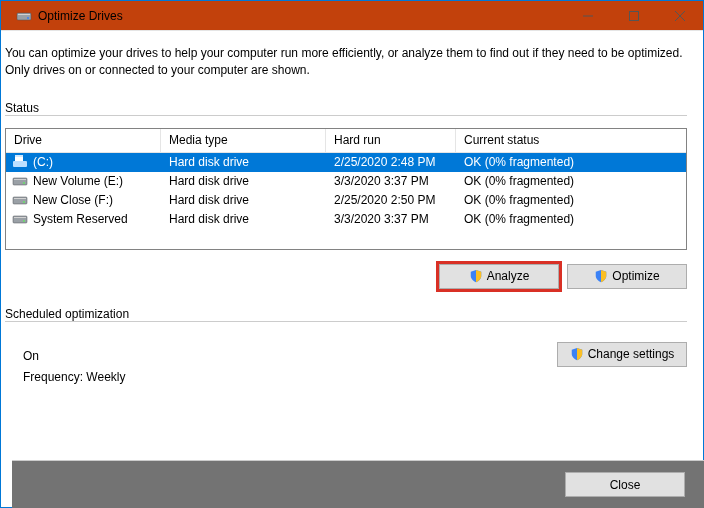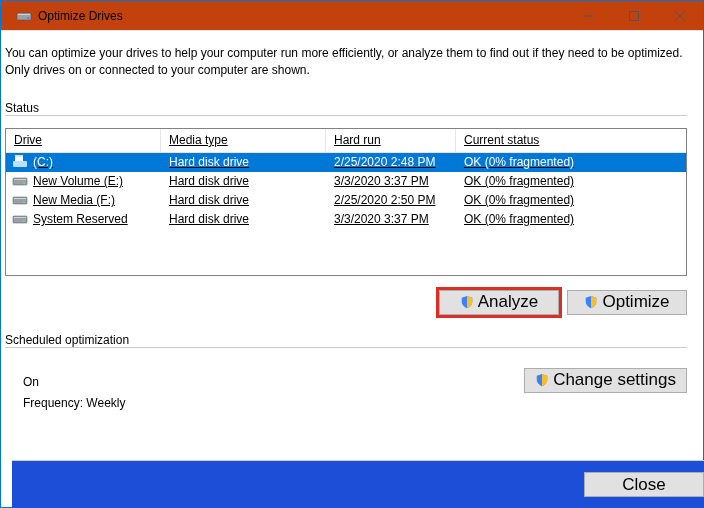--- a/index.html
+++ b/index.html
@@ -41,24 +41,23 @@
   }
   .desc { margin: 2px 0 22px 0; line-height: 1.4; }
   .legend-line {
     border-top: 1px solid #ccc;
     height: 0;
     margin-bottom: 12px;
     margin-left: 0;
   }
   .table-wrap {
     border: 1px solid #828282;
-    height: 148px;
+    height: 122px;
     overflow: hidden;
     background: #fff;
-    text-decoration: underline;
   }
   .thead {
     display: flex;
     background: #fff;
     border-bottom: 1px solid #e5e5e5;
     height: 24px;
     align-items: center;
     font-weight: 400;
   }
   .th {
@@ -97,21 +96,21 @@
   .btn {
     min-width: 120px;
     height: 25px;
     border: 1px solid #adadad;
     background: #e1e1e1;
     display: flex;
     align-items: center;
     justify-content: center;
     gap: 4px;
     font-family: inherit;
-    font-size: 17px;
+    font-size: 12px;
     cursor: default;
     padding: 0 10px;
   }
   .btn.highlight {
     outline: 3px solid #d93025;
     outline-offset: 0;
   }
   .shield {
     width: 14px; height: 14px;
     display: inline-flex;
@@ -125,25 +124,25 @@
     display: flex;
     align-items: flex-start;
     justify-content: space-between;
     margin-top: 20px;
   }
   .bottom-bar {
     position: absolute;
     bottom: 0; left: 12px; right: 0;
     height: 48px;
     border-top: 1px solid #ccc;
-    background: #1d4ed8;
+    background: #737373;
     display: flex;
     align-items: center;
     justify-content: flex-end;
-    padding-right: 0;
+    padding-right: 19px;
   }
   .close-btn {
     width: 88px;
   }
   .legend-wrap { position: relative; }
 </style>
 </head>
 <body>
 
 <div class="titlebar">
@@ -224,21 +223,21 @@
         </div>
         <div class="row">
           <div class="cell col-drive drive-cell">
             <span class="drive-icon">
               <svg width="16" height="12" viewBox="0 0 16 12">
                 <rect x="1" y="3" width="14" height="7" rx="1" fill="#9aa0a6" stroke="#4d5156" stroke-width="0.5"></rect>
                 <rect x="2" y="4" width="12" height="1" fill="#d2d2d2"></rect>
                 <circle cx="12" cy="8" r="1" fill="#66e266"></circle>
               </svg>
             </span>
-            <span>New Media (F:)</span>
+            <span>New Close (F:)</span>
           </div>
           <div class="cell col-media">Hard disk drive</div>
           <div class="cell col-last">2/25/2020 2:50 PM</div>
           <div class="cell col-status">OK (0% fragmented)</div>
         </div>
         <div class="row">
           <div class="cell col-drive drive-cell">
             <span class="drive-icon">
               <svg width="16" height="12" viewBox="0 0 16 12">
                 <rect x="1" y="3" width="14" height="7" rx="1" fill="#9aa0a6" stroke="#4d5156" stroke-width="0.5"></rect>

